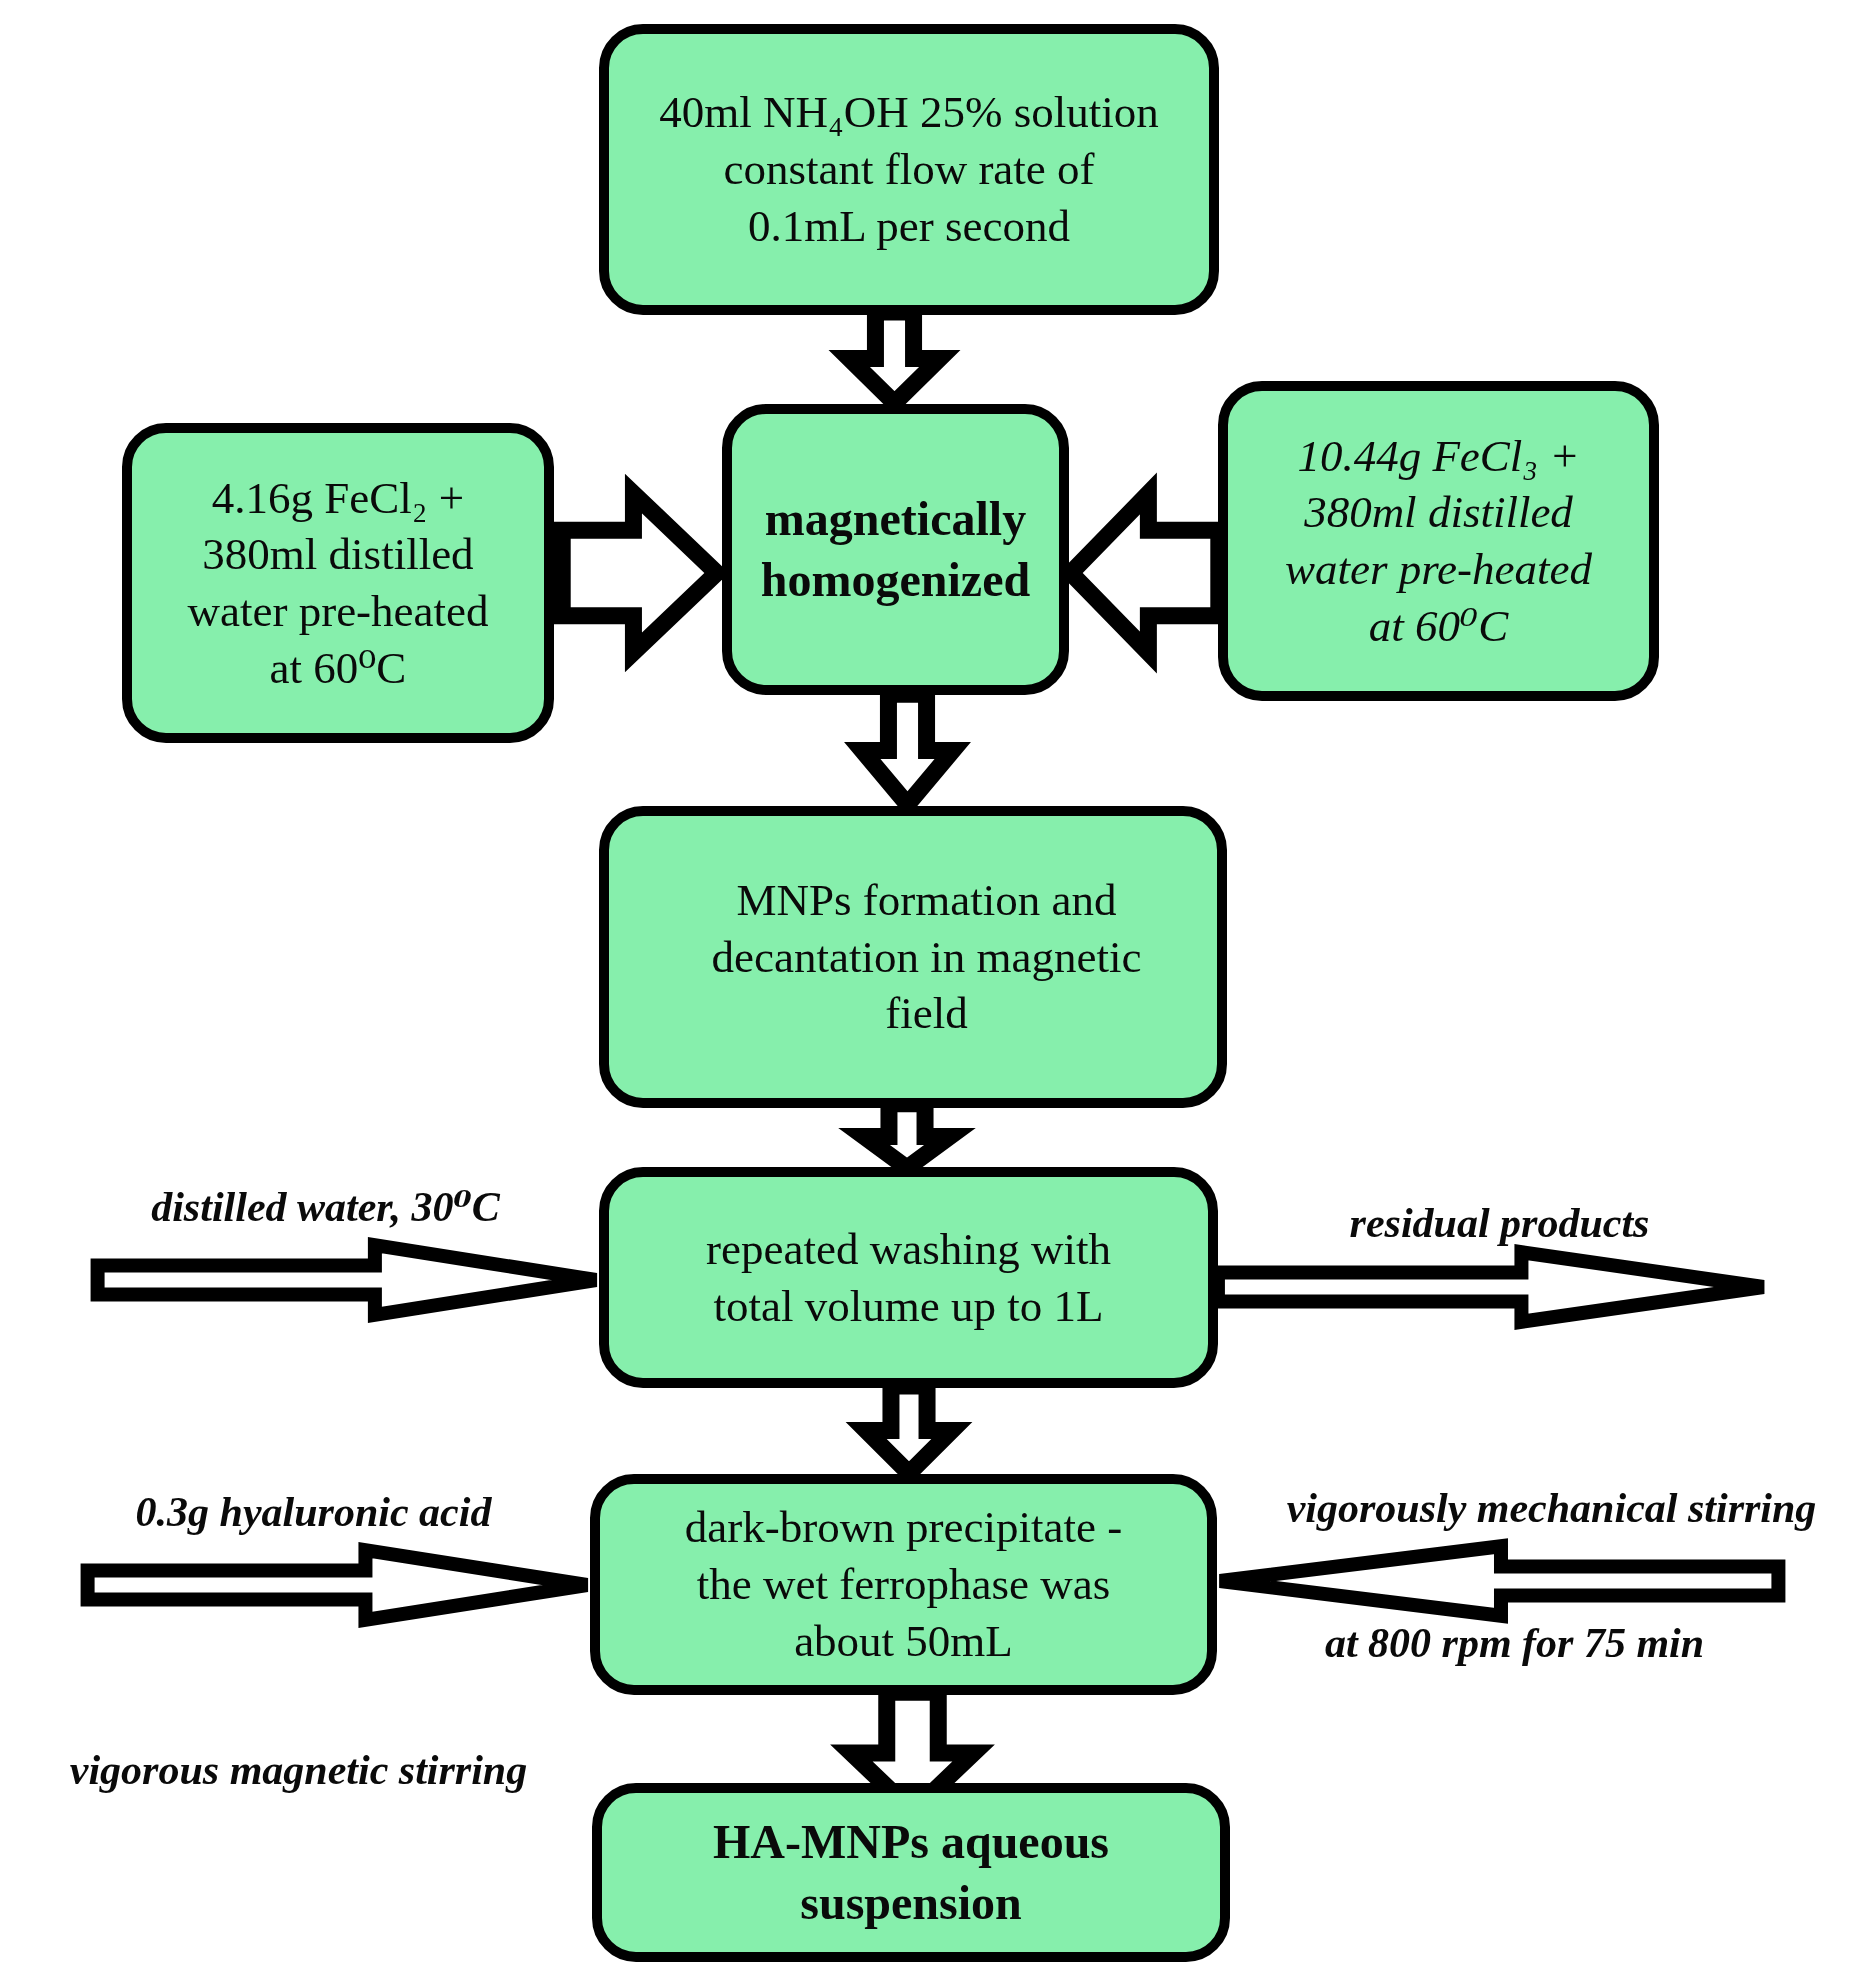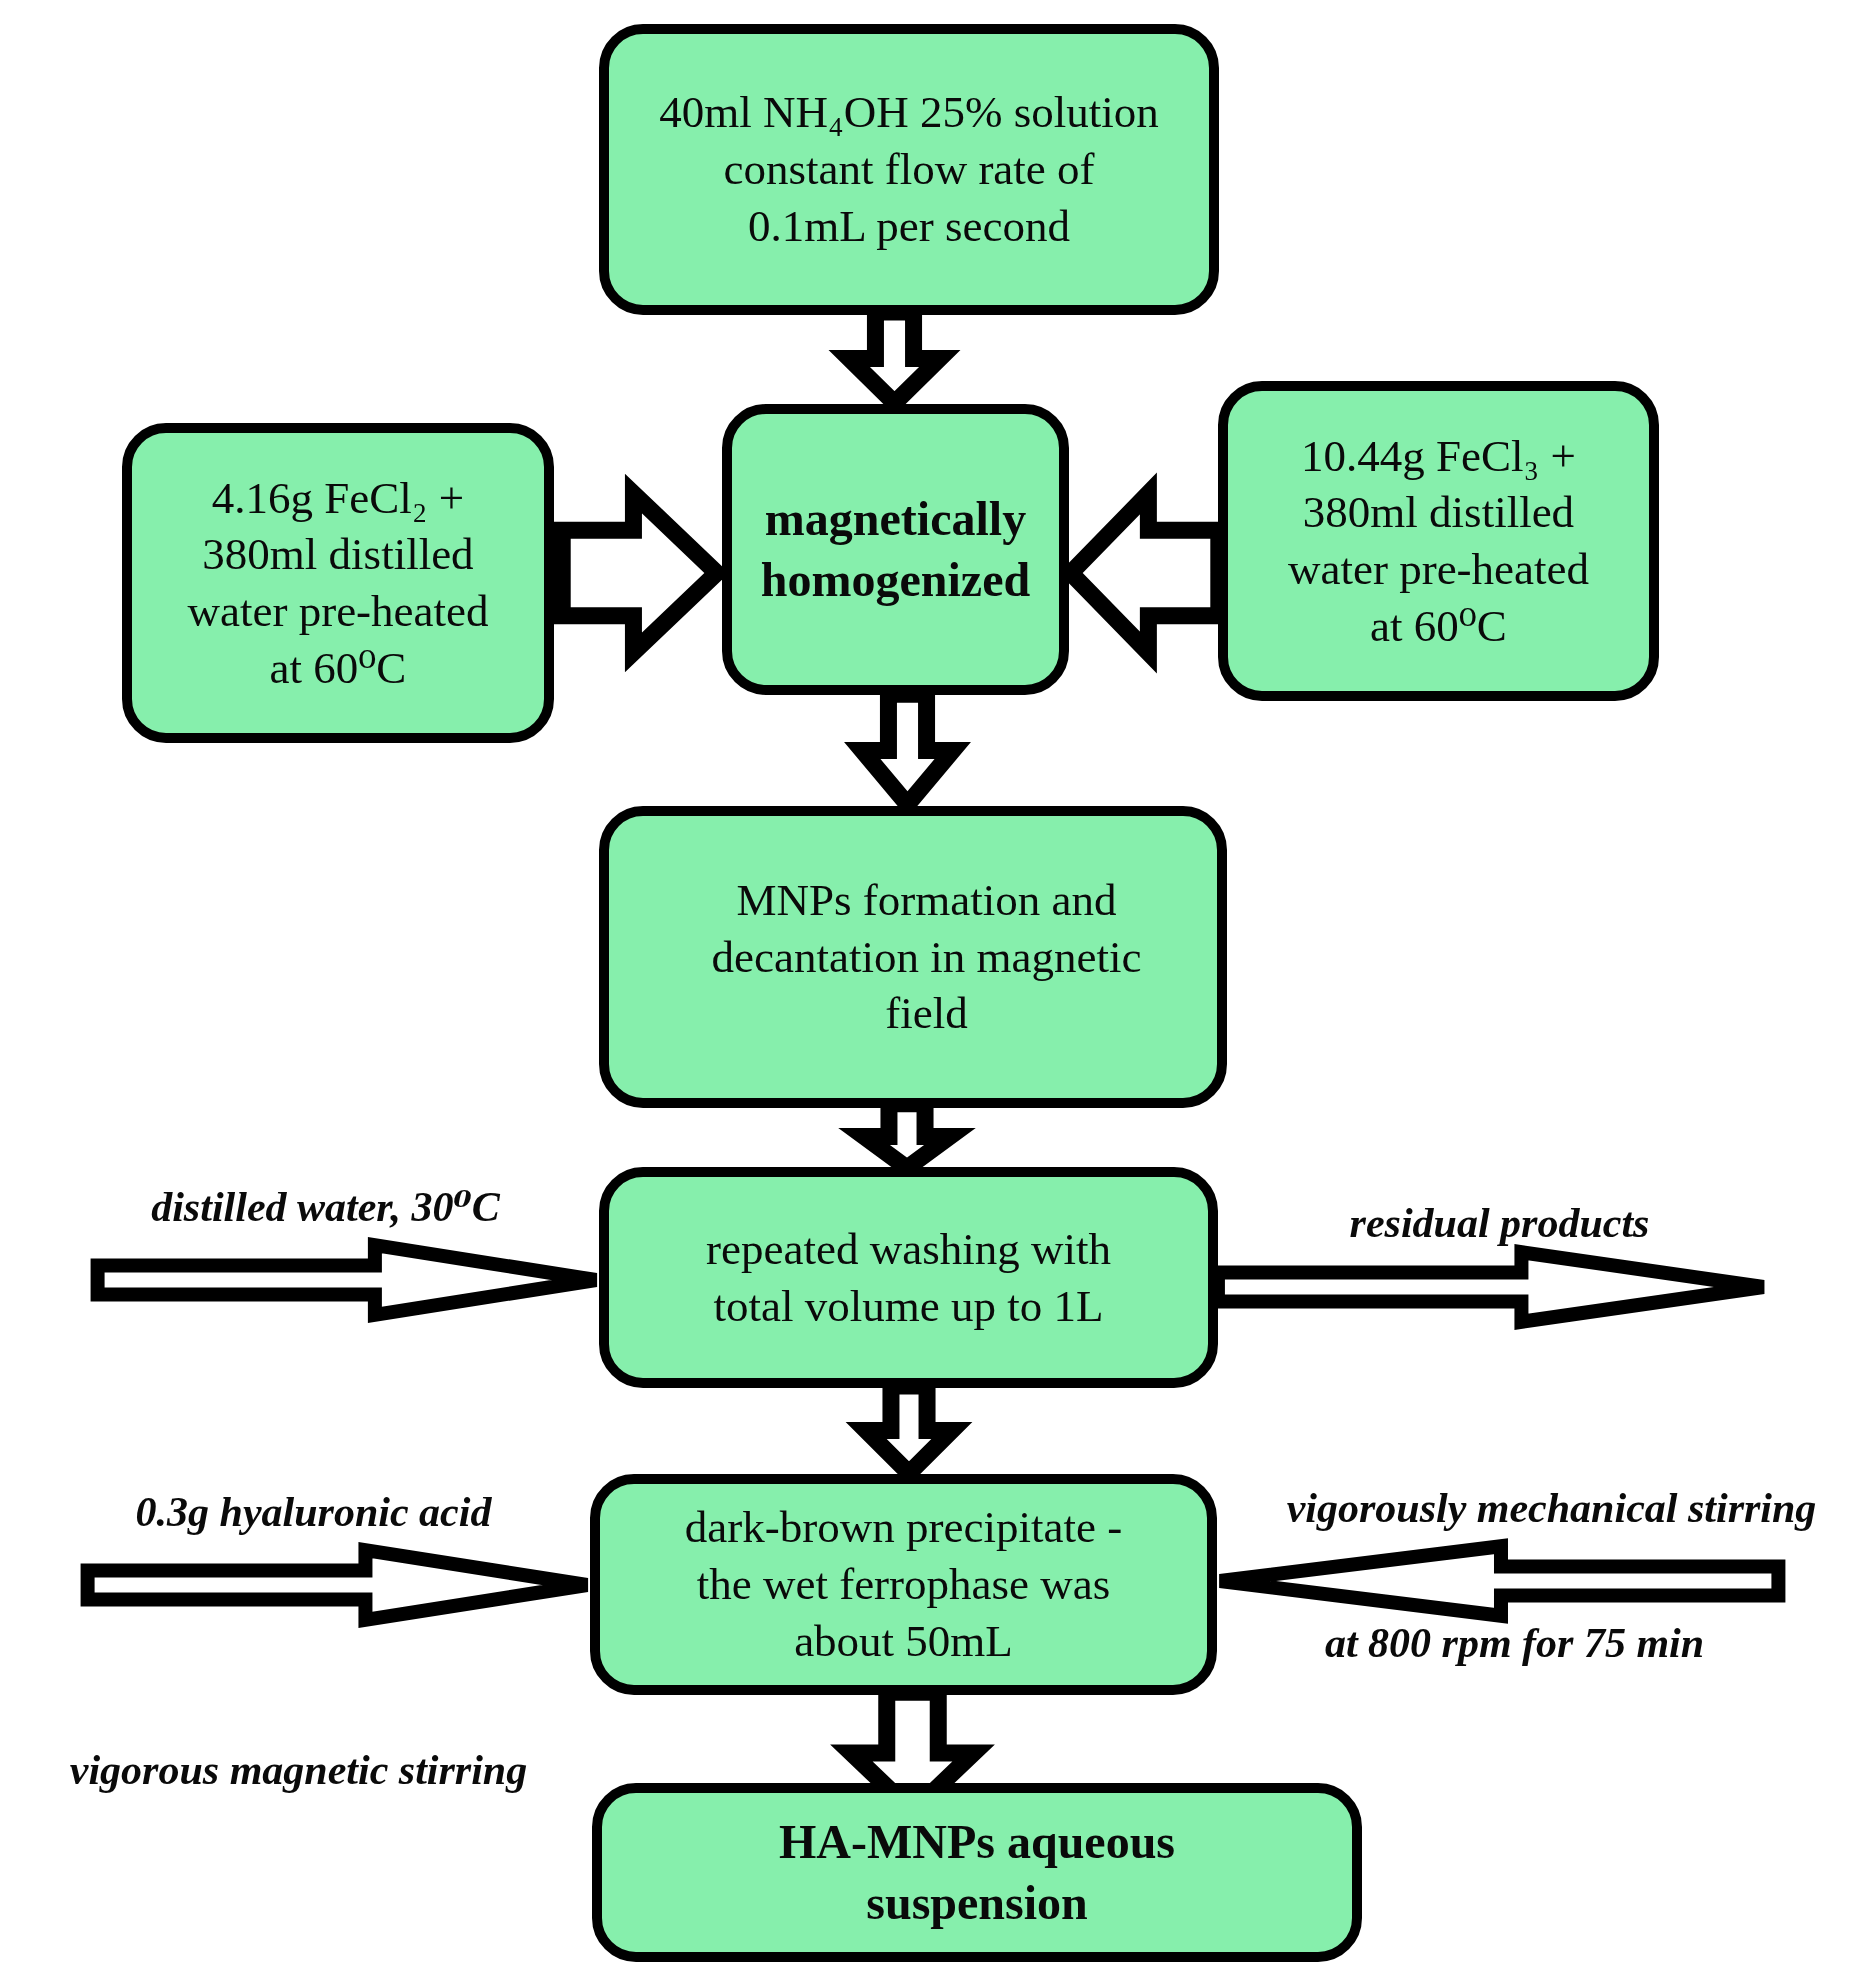--- a/index.html
+++ b/index.html
@@ -44,21 +44,21 @@
     <div>380ml distilled</div>
     <div>water pre-heated</div>
     <div>at 60⁰C</div>
   </div>
 
   <div class="box bold" style="left:722px;top:404px;width:347px;height:291px;">
     <div>magnetically</div>
     <div>homogenized</div>
   </div>
 
-  <div class="box" style="left:1218px;top:381px;width:441px;height:320px;">
+  <div class="box" style="left:1218px;top:381px;width:441px;height:320px;font-style:italic;">
     <div>10.44g FeCl₃ +</div>
     <div>380ml distilled</div>
     <div>water pre-heated</div>
     <div>at 60⁰C</div>
   </div>
 
   <div class="box" style="left:599px;top:806px;width:628px;height:302px;padding-left:27px;">
     <div>MNPs formation and</div>
     <div>decantation in magnetic</div>
     <div>field</div>
@@ -68,21 +68,21 @@
     <div>repeated washing with</div>
     <div>total volume up to 1L</div>
   </div>
 
   <div class="box" style="left:590px;top:1474px;width:627px;height:221px;">
     <div>dark-brown precipitate -</div>
     <div>the wet ferrophase was</div>
     <div>about 50mL</div>
   </div>
 
-  <div class="box bold" style="left:592px;top:1783px;width:770px;height:179px;">
+  <div class="box bold" style="left:592px;top:1783px;width:638px;height:179px;">
     <div>HA-MNPs aqueous</div>
     <div>suspension</div>
   </div>
 
   <svg class="arrow block" style="left:829px;top:311px;width:131px;height:95px;" viewBox="0 0 220 200" preserveAspectRatio="none">
     <path d="M78,2 L142,2 L142,100 L186,100 L110,194 L34,100 L78,100 Z"></path>
   </svg>
 
   <svg class="arrow block" style="left:842px;top:693px;width:131px;height:115px;" viewBox="0 0 220 200" preserveAspectRatio="none">
     <path d="M78,2 L142,2 L142,100 L186,100 L110,194 L34,100 L78,100 Z"></path>

